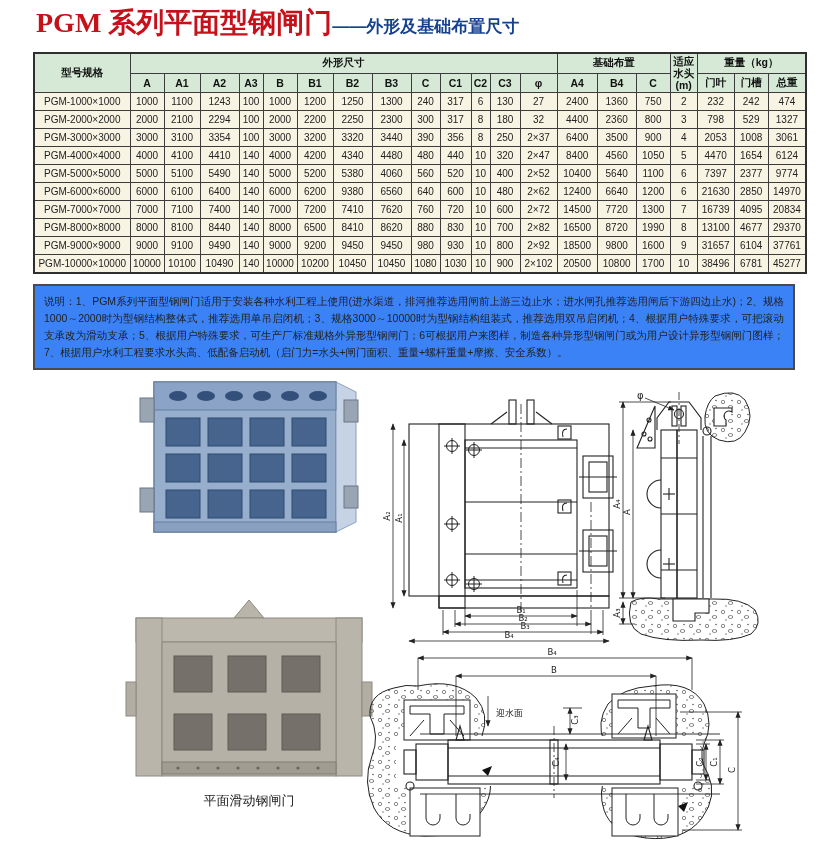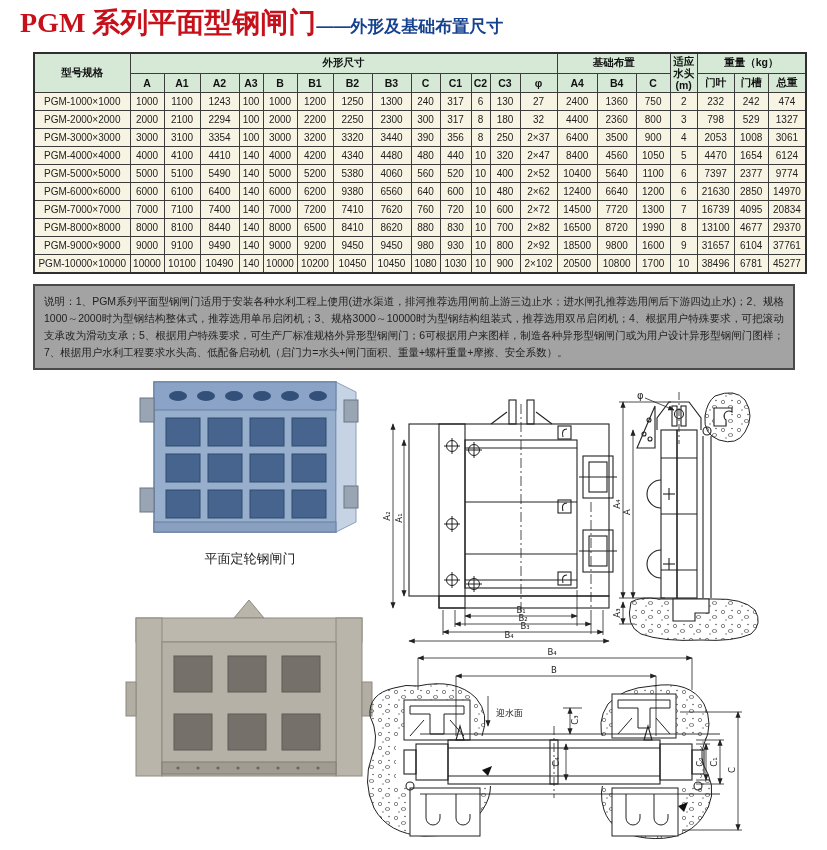--- a/index.html
+++ b/index.html
@@ -1,30 +1,30 @@
 <!DOCTYPE html>
 <html><head>
 <meta charset="utf-8">
 <style>
   html,body{margin:0;padding:0;background:#fff;}
   .page{position:relative;width:827px;height:850px;background:#ffffff;
         font-family:"Liberation Sans",sans-serif;overflow:hidden;}
-  .title-row{position:absolute;left:20px;top:4px;white-space:nowrap;}
+  .title-row{position:absolute;left:36px;top:4px;white-space:nowrap;}
   .t-main{color:#c6101a;font-family:"Liberation Serif",serif;font-weight:bold;font-size:28px;}
   .t-sub{color:#16418e;font-weight:bold;font-size:17px;}
 
   table.spec-table{position:absolute;left:33px;top:52px;width:762px;
         border-collapse:collapse;table-layout:fixed;border:2px solid #2f2f2f;}
   .spec-table th,.spec-table td{border:1px solid #3c3c3c;text-align:center;overflow:hidden;}
   .spec-table thead th{background:#d5e9d6;font-size:10.5px;font-weight:bold;padding:2px 0;color:#111;}
   .spec-table th.head-col{width:27px;word-break:break-all;line-height:1.15;padding:1px;margin-top:21px;}
   .spec-table tbody td{background:#f8f4e3;font-size:10px;height:17px;padding:0;color:#222;white-space:nowrap;}
 
   .notes{position:absolute;left:33px;top:284px;width:762px;box-sizing:border-box;
-         border:2px solid #4a4a4a;padding:7px 9px;background:#a3a3a3;}
+         border:2px solid #4a4a4a;padding:7px 9px;background:#3b82f6;}
   .notes p{margin:0;font-size:10.5px;line-height:1.62;color:#222;text-align:justify;}
 
   .photo{position:absolute;}
   .caption{position:absolute;text-align:center;font-size:13px;color:#222;}
   .drawing{position:absolute;}
   svg text{font-family:"DejaVu Sans",sans-serif;}
 </style>
 </head>
 <body>
 
@@ -355,21 +355,20 @@
       </g>
       <rect x="26" y="152" width="182" height="10" fill="#8aa0c0" stroke="#65809f"></rect>
       <g fill="#9aa5b4" stroke="#6b7686">
         <rect x="12" y="28" width="14" height="24"></rect>
           <rect x="12" y="118" width="14" height="24"></rect>
         <rect x="216" y="30" width="14" height="22"></rect>
           <rect x="216" y="116" width="14" height="22"></rect>
       </g>
     </svg>
   </div>
-  <div class="caption" style="left:128px;top:550px;width:244px;">平面定轮钢闸门</div>
 
   <div class="photo" style="left:116px;top:598px;">
     <svg width="266" height="190" viewBox="0 0 266 190">
       <polygon points="118,20 133,2 148,20" fill="#b9b5ab" stroke="#8e8a7e"></polygon>
       <rect x="20" y="20" width="226" height="24" fill="#bcb8ae" stroke="#8e8a7e"></rect>
       <rect x="20" y="20" width="26" height="158" fill="#b9b5ab" stroke="#8e8a7e"></rect>
       <rect x="220" y="20" width="26" height="158" fill="#b9b5ab" stroke="#8e8a7e"></rect>
       <rect x="10" y="84" width="10" height="34" fill="#b2aea4" stroke="#8e8a7e"></rect>
       <rect x="246" y="84" width="10" height="34" fill="#b2aea4" stroke="#8e8a7e"></rect>
       <rect x="46" y="44" width="174" height="134" fill="#b5b1a6" stroke="#8e8a7e"></rect>
@@ -387,20 +386,21 @@
           <circle cx="82" cy="170" r="1.6"></circle>
           <circle cx="102" cy="170" r="1.6"></circle>
         <circle cx="122" cy="170" r="1.6"></circle>
           <circle cx="142" cy="170" r="1.6"></circle>
           <circle cx="162" cy="170" r="1.6"></circle>
         <circle cx="182" cy="170" r="1.6"></circle>
           <circle cx="202" cy="170" r="1.6"></circle>
       </g>
     </svg>
   </div>
+  <div class="caption" style="left:116px;top:792px;width:266px;">平面滑动钢闸门</div>
 
   <div class="drawing" style="left:383px;top:384px;">
     <svg width="444" height="262" viewBox="0 0 444 262">
       <defs>
         <marker id="ar1" viewBox="0 0 10 10" refX="9" refY="5" markerWidth="8" markerHeight="8" orient="auto-start-reverse">
           <path d="M0,1 L10,5 L0,9 z" fill="#222"></path>
         </marker>
         <pattern id="agg1" width="16" height="14" patternUnits="userSpaceOnUse">
           <circle cx="4" cy="4" r="1.7" fill="none" stroke="#555" stroke-width="0.7"></circle>
           <ellipse cx="11.5" cy="9" rx="2.3" ry="1.5" fill="none" stroke="#555" stroke-width="0.7"></ellipse>

